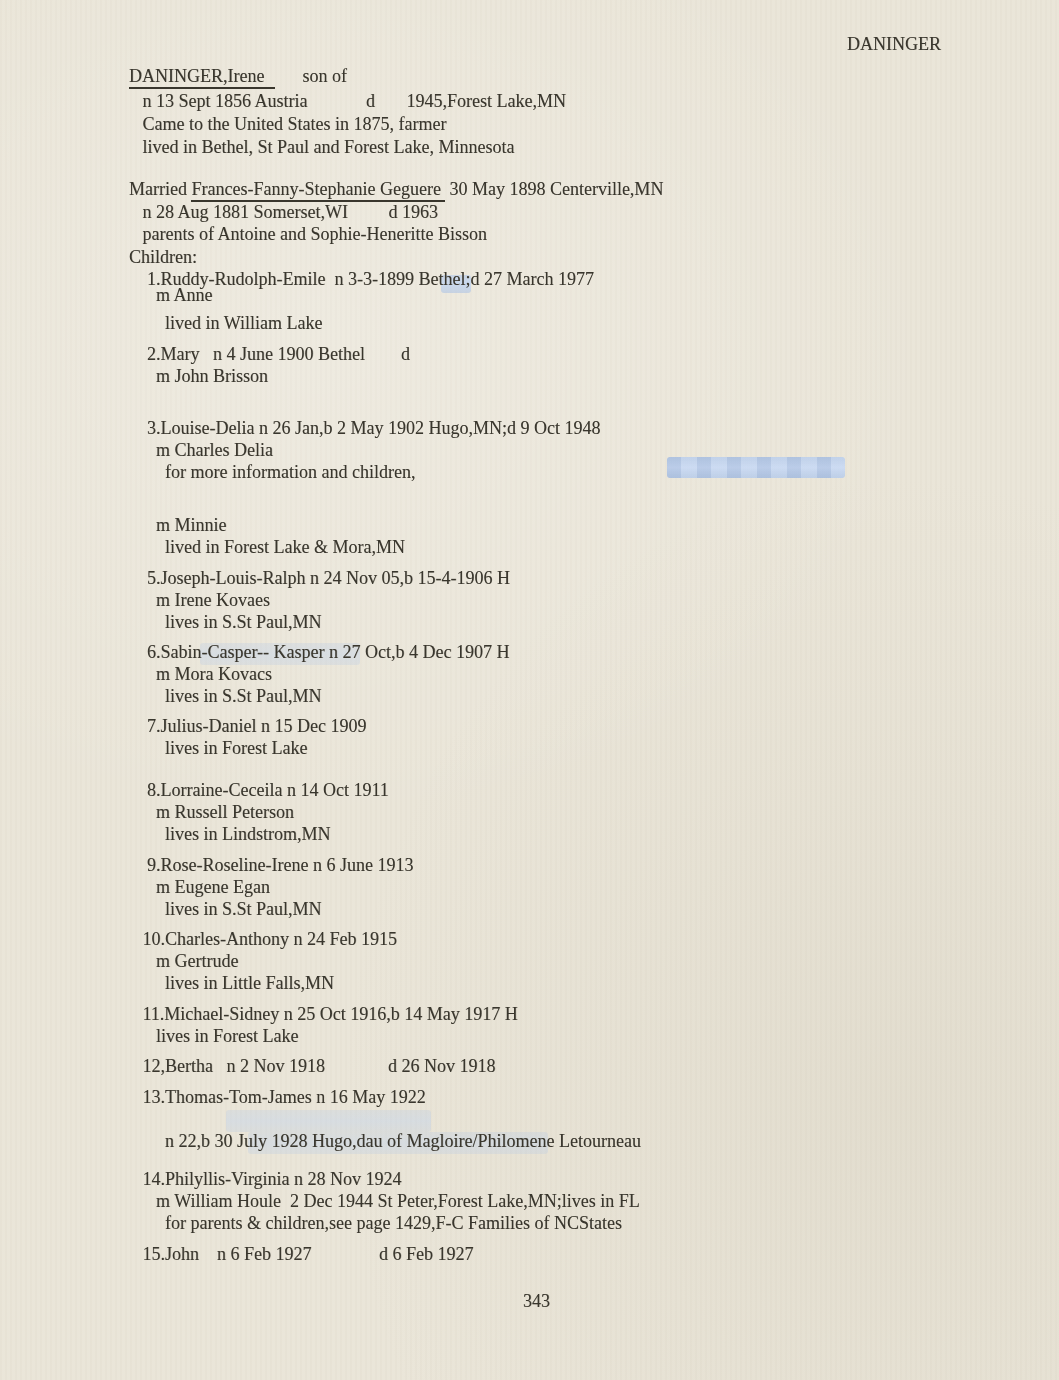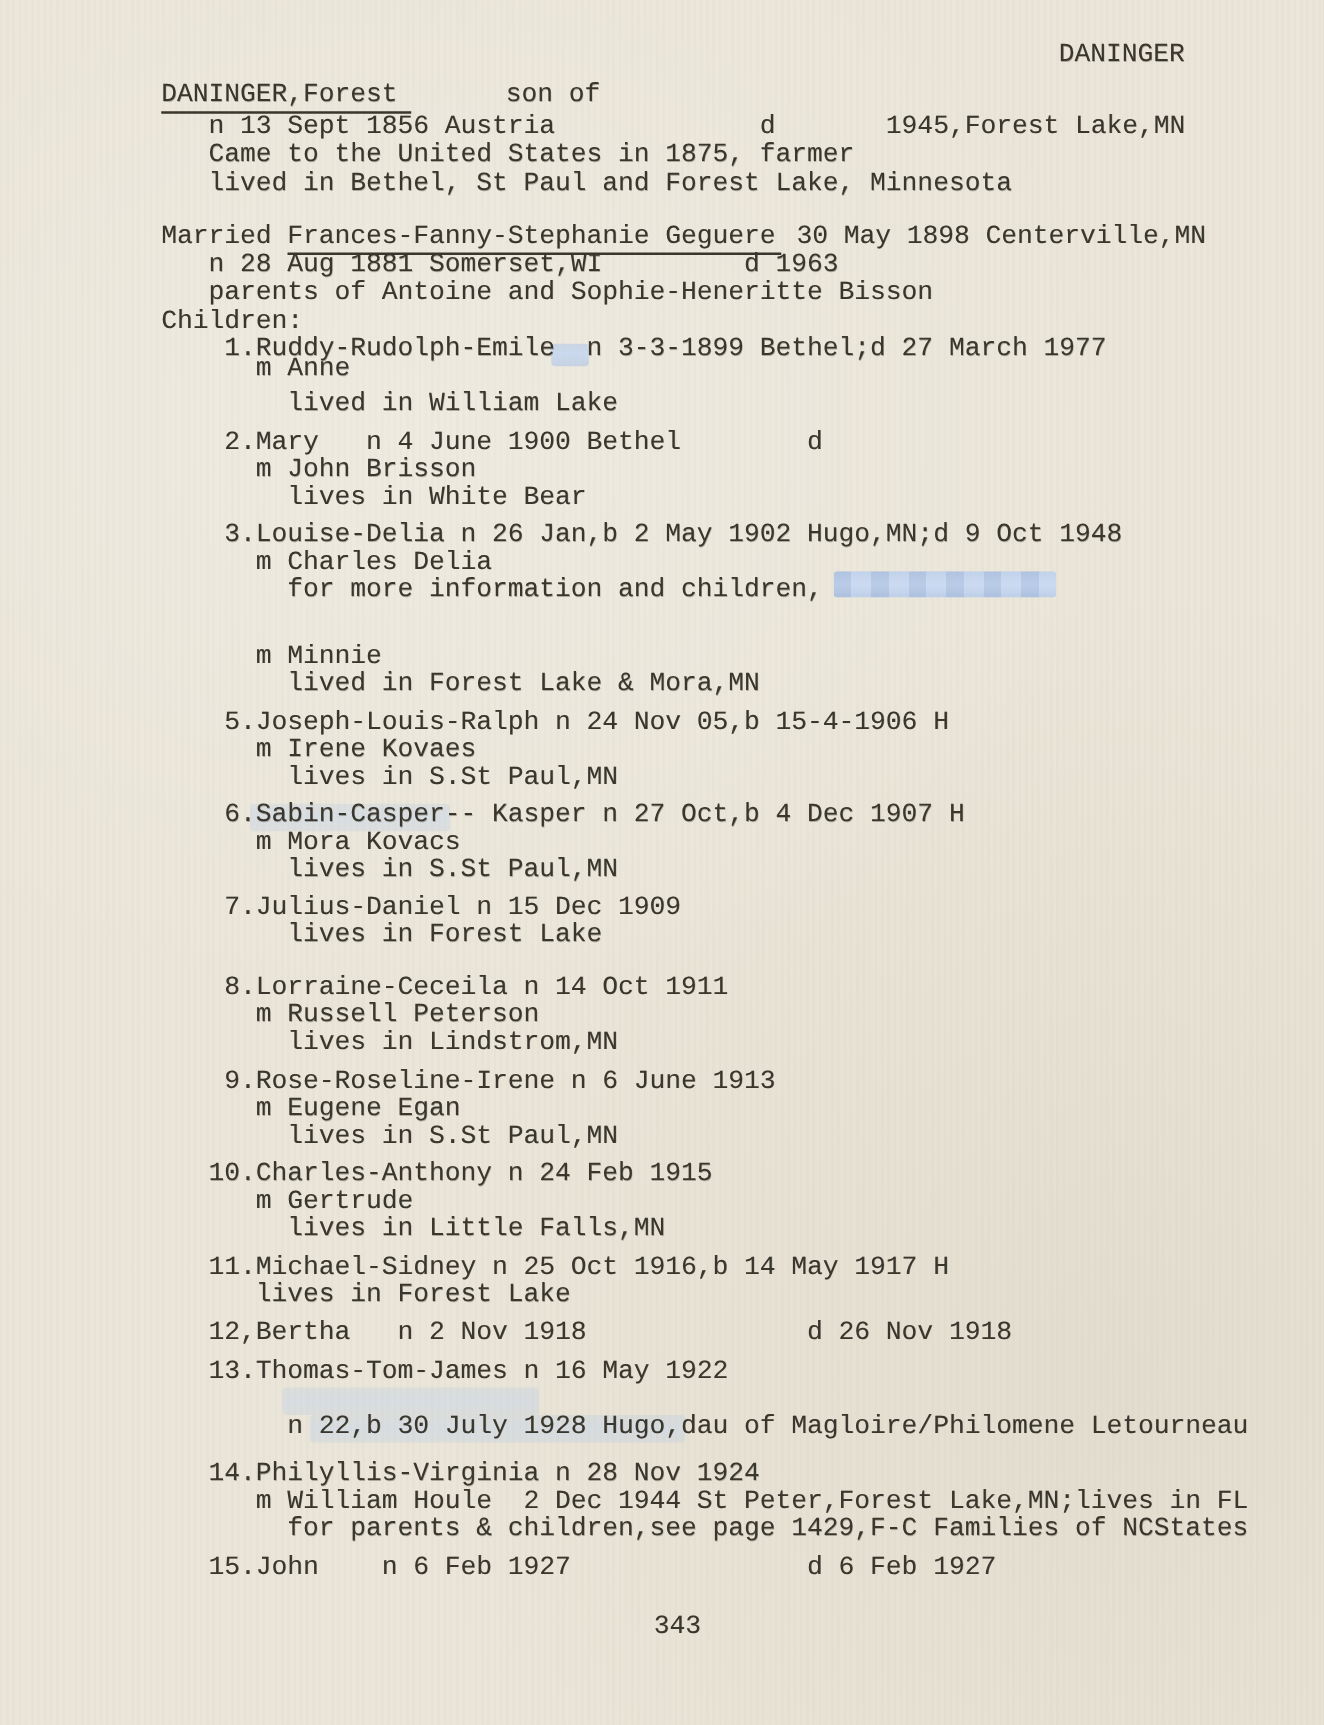--- a/index.html
+++ b/index.html
@@ -12,25 +12,26 @@
     position:relative;width:1059px;height:1380px;overflow:hidden;
     background:
       radial-gradient(ellipse 900px 700px at 30% 25%, rgba(255,255,255,0.20), rgba(255,255,255,0) 70%),
       radial-gradient(ellipse 800px 900px at 85% 80%, rgba(190,182,160,0.18), rgba(190,182,160,0) 70%),
       repeating-linear-gradient(90deg, rgba(120,110,90,0.025) 0 2px, rgba(255,255,255,0.02) 2px 5px),
       #eae5d8;
     color:#39362d;
   }
   .ln{
     position:absolute;left:129px;
-    font-size:21px;line-height:21px;
+    font-size:18px;line-height:21px;
     white-space:pre;
     letter-spacing:0;
     text-shadow:0.4px 0.4px 0 rgba(57,54,45,0.35);
     z-index:2;
+    font-family:Liberation Serif, serif;
   }
   .u{border-bottom:2px solid #39362d;padding-bottom:1px;}
   .u-name{padding-right:11px;}
   .u-spouse{padding-right:4px;}
   .hdr{left:847px;}
   .pgnum{left:523px;}
   .blot{
     position:absolute;z-index:1;border-radius:3px;
     background:linear-gradient(180deg, rgba(173,197,233,0.55), rgba(196,214,240,0.85) 45%, rgba(168,192,228,0.55));
   }
@@ -49,37 +50,36 @@
 <div class="page">
 
   <div class="blot" style="left:441px;top:275px;width:30px;height:18px;"></div>
   <div class="blot heavy" style="left:667px;top:457px;width:178px;height:21px;"></div>
   <div class="blot light" style="left:200px;top:643px;width:160px;height:22px;"></div>
   <div class="blot light" style="left:226px;top:1110px;width:205px;height:22px;"></div>
   <div class="blot light" style="left:248px;top:1132px;width:300px;height:22px;"></div>
 
   <div class="ln hdr" style="top:34px">DANINGER</div>
 
-  <div class="ln" style="top:66px"><span class="u u-name">DANINGER,Forest</span><span>      son of</span></div>
+  <div class="ln" style="top:66px"><span class="u u-name">DANINGER,Irene</span><span>      son of</span></div>
 
   <div class="ln" style="top:91px">   n 13 Sept 1856 Austria             d       1945,Forest Lake,MN</div>
   <div class="ln" style="top:114px">   Came to the United States in 1875, farmer</div>
   <div class="ln" style="top:137px">   lived in Bethel, St Paul and Forest Lake, Minnesota</div>
 
   <div class="ln" style="top:179px"><span>Married </span><span class="u u-spouse">Frances-Fanny-Stephanie Geguere</span><span> 30 May 1898 Centerville,MN</span></div>
 
   <div class="ln" style="top:202px">   n 28 Aug 1881 Somerset,WI         d 1963</div>
   <div class="ln" style="top:224px">   parents of Antoine and Sophie-Heneritte Bisson</div>
   <div class="ln" style="top:247px">Children:</div>
   <div class="ln" style="top:269px">    1.Ruddy-Rudolph-Emile  n 3-3-1899 Bethel;d 27 March 1977</div>
   <div class="ln" style="top:285px">      m Anne</div>
   <div class="ln" style="top:313px">        lived in William Lake</div>
   <div class="ln" style="top:344px">    2.Mary   n 4 June 1900 Bethel        d</div>
   <div class="ln" style="top:366px">      m John Brisson</div>
-  <div class="ln" style="top:388px">        lives in White Bear</div>
   <div class="ln" style="top:418px">    3.Louise-Delia n 26 Jan,b 2 May 1902 Hugo,MN;d 9 Oct 1948</div>
   <div class="ln" style="top:440px">      m Charles Delia</div>
   <div class="ln" style="top:462px">        for more information and children,</div>
   <div class="ln" style="top:515px">      m Minnie</div>
   <div class="ln" style="top:537px">        lived in Forest Lake &amp; Mora,MN</div>
   <div class="ln" style="top:568px">    5.Joseph-Louis-Ralph n 24 Nov 05,b 15-4-1906 H</div>
   <div class="ln" style="top:590px">      m Irene Kovaes</div>
   <div class="ln" style="top:612px">        lives in S.St Paul,MN</div>
   <div class="ln" style="top:642px">    6.Sabin-Casper-- Kasper n 27 Oct,b 4 Dec 1907 H</div>
   <div class="ln" style="top:664px">      m Mora Kovacs</div>

